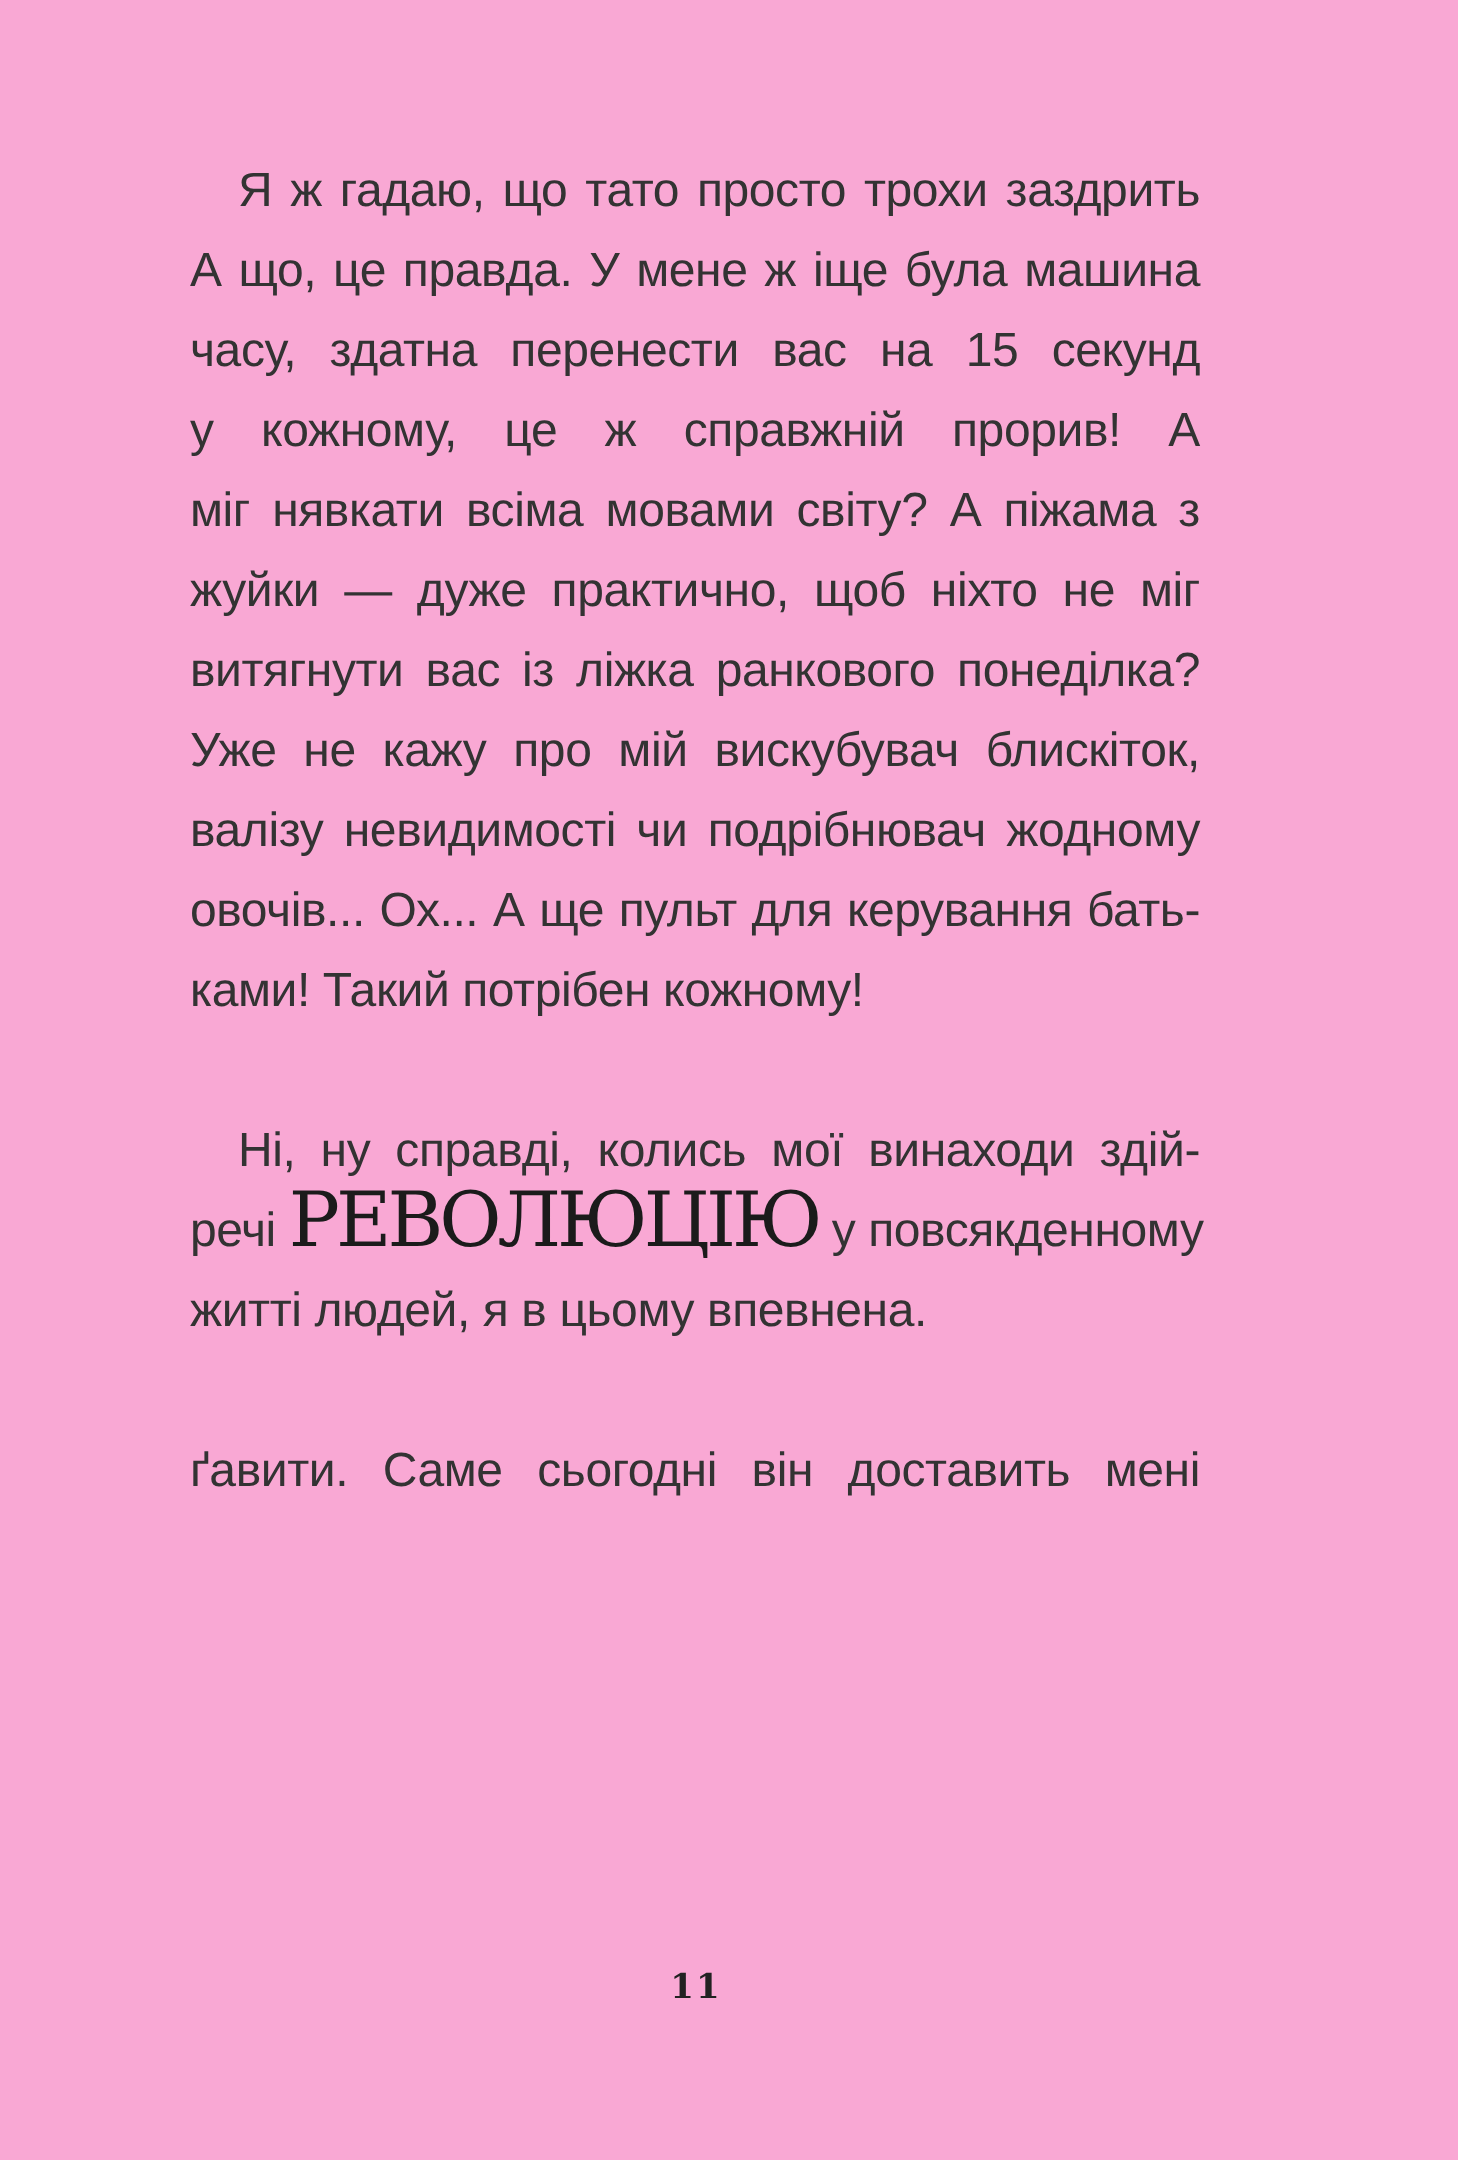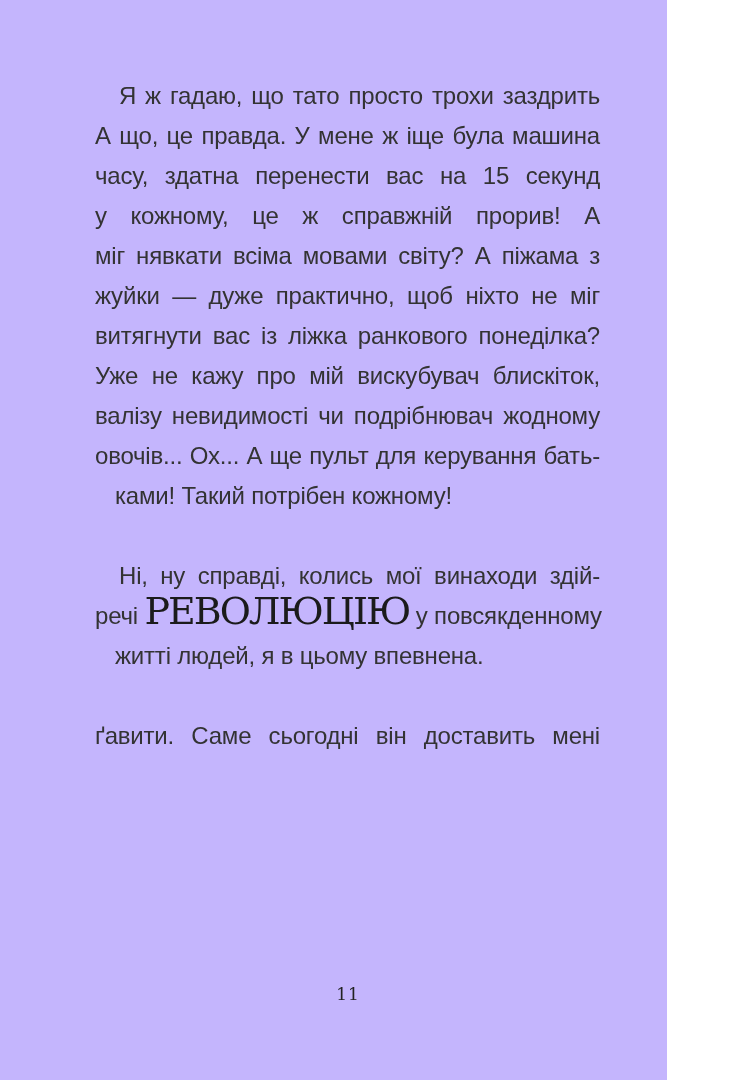--- a/index.html
+++ b/index.html
@@ -2,23 +2,23 @@
 <html><head>
 <meta charset="utf-8">
 <style>
   html, body {
     margin: 0;
     padding: 0;
     background: #ffffff;
   }
   .page {
     position: relative;
-    width: 667px;
+    width: 729px;
     height: 1080px;
-    background: #c4b5fd;
+    background: #f9a8d4;
     overflow: hidden;
     font-family: "Liberation Sans", sans-serif;
     color: #333333;
   }
   .text-block {
     position: absolute;
     left: 95px;
     top: 76px;
     width: 505px;
     font-size: 24px;
@@ -33,37 +33,36 @@
     white-space: nowrap;
     height: 40px;
     text-align: justify;
     text-align-last: justify;
   }
   .line.indent {
     text-indent: 24px;
   }
   .line.flush {
     text-align-last: left;
-    margin-left: 20px;
   }
   .display-word {
     font-family: "DejaVu Serif", serif;
     font-weight: normal;
     font-size: 38px;
     line-height: 0;
     letter-spacing: -2px;
     color: #1b1b1b;
   }
   .page-number {
     position: absolute;
     top: 984px;
     left: 348px;
     transform: translateX(-50%);
     font-family: "DejaVu Serif", serif;
-    font-weight: normal;
+    font-weight: bold;
     font-size: 17px;
     letter-spacing: 1px;
     color: #222222;
   }
 </style>
 </head>
 <body>
 
 <div class="page">
 

